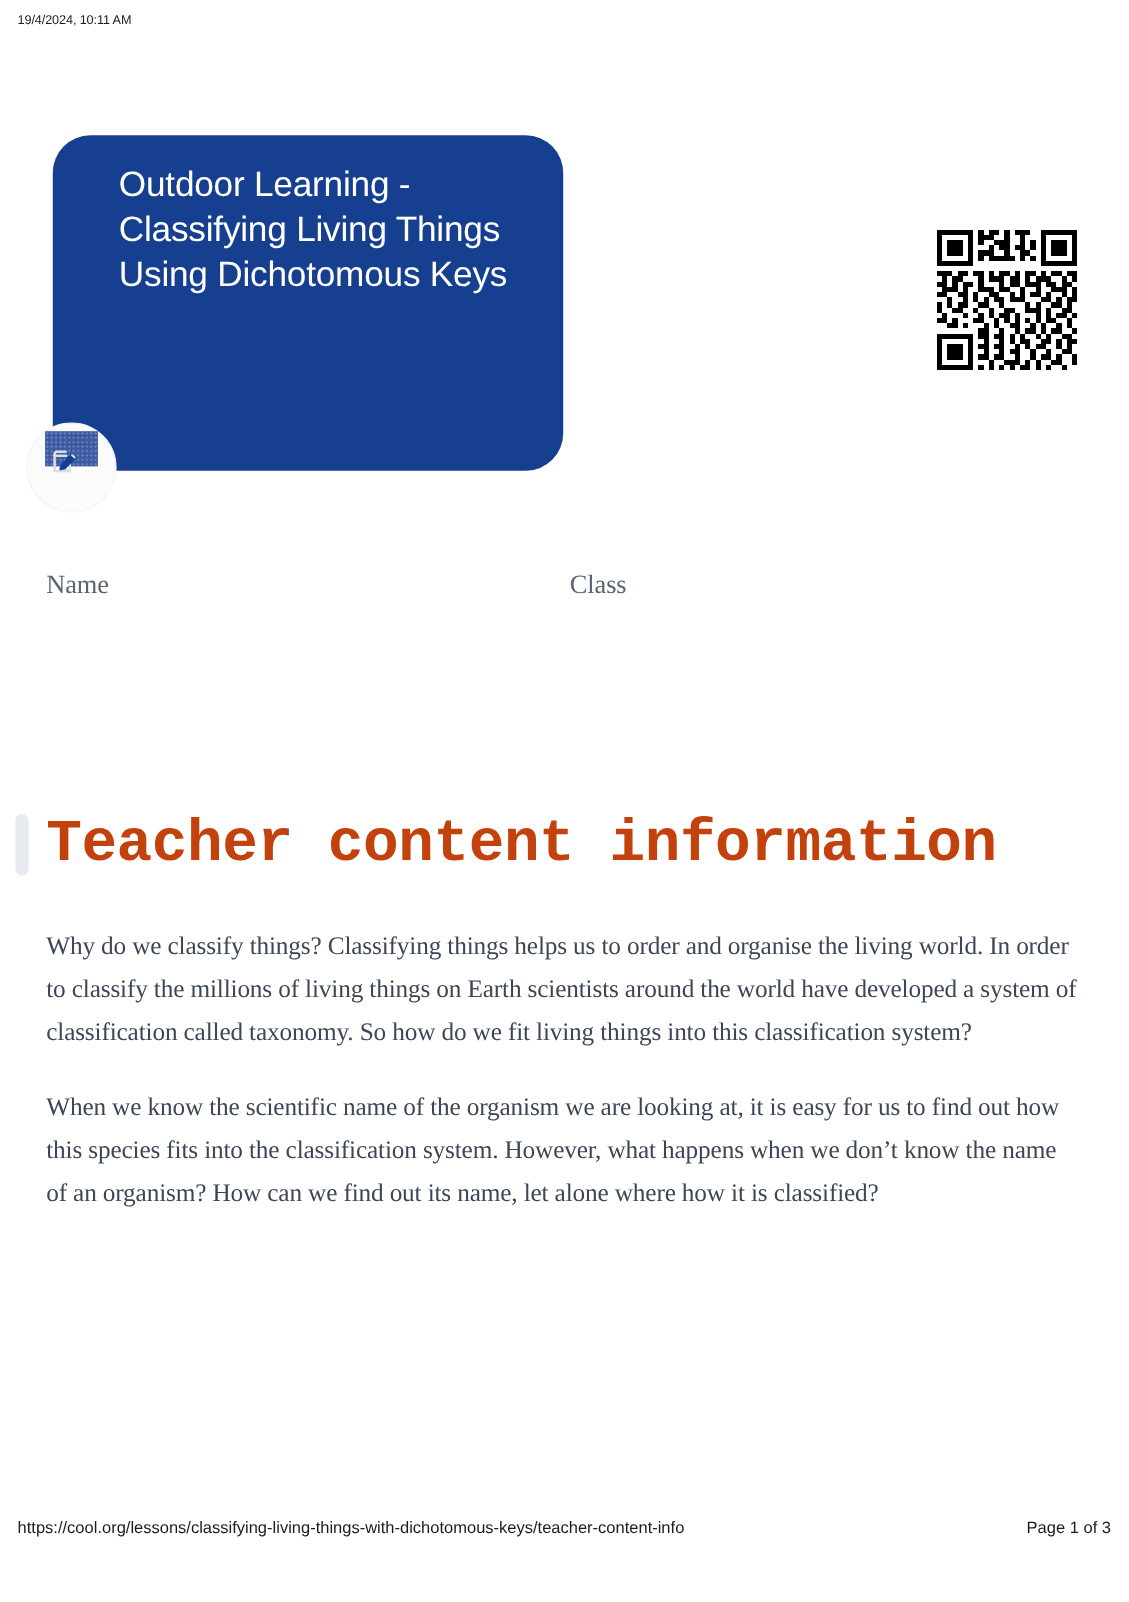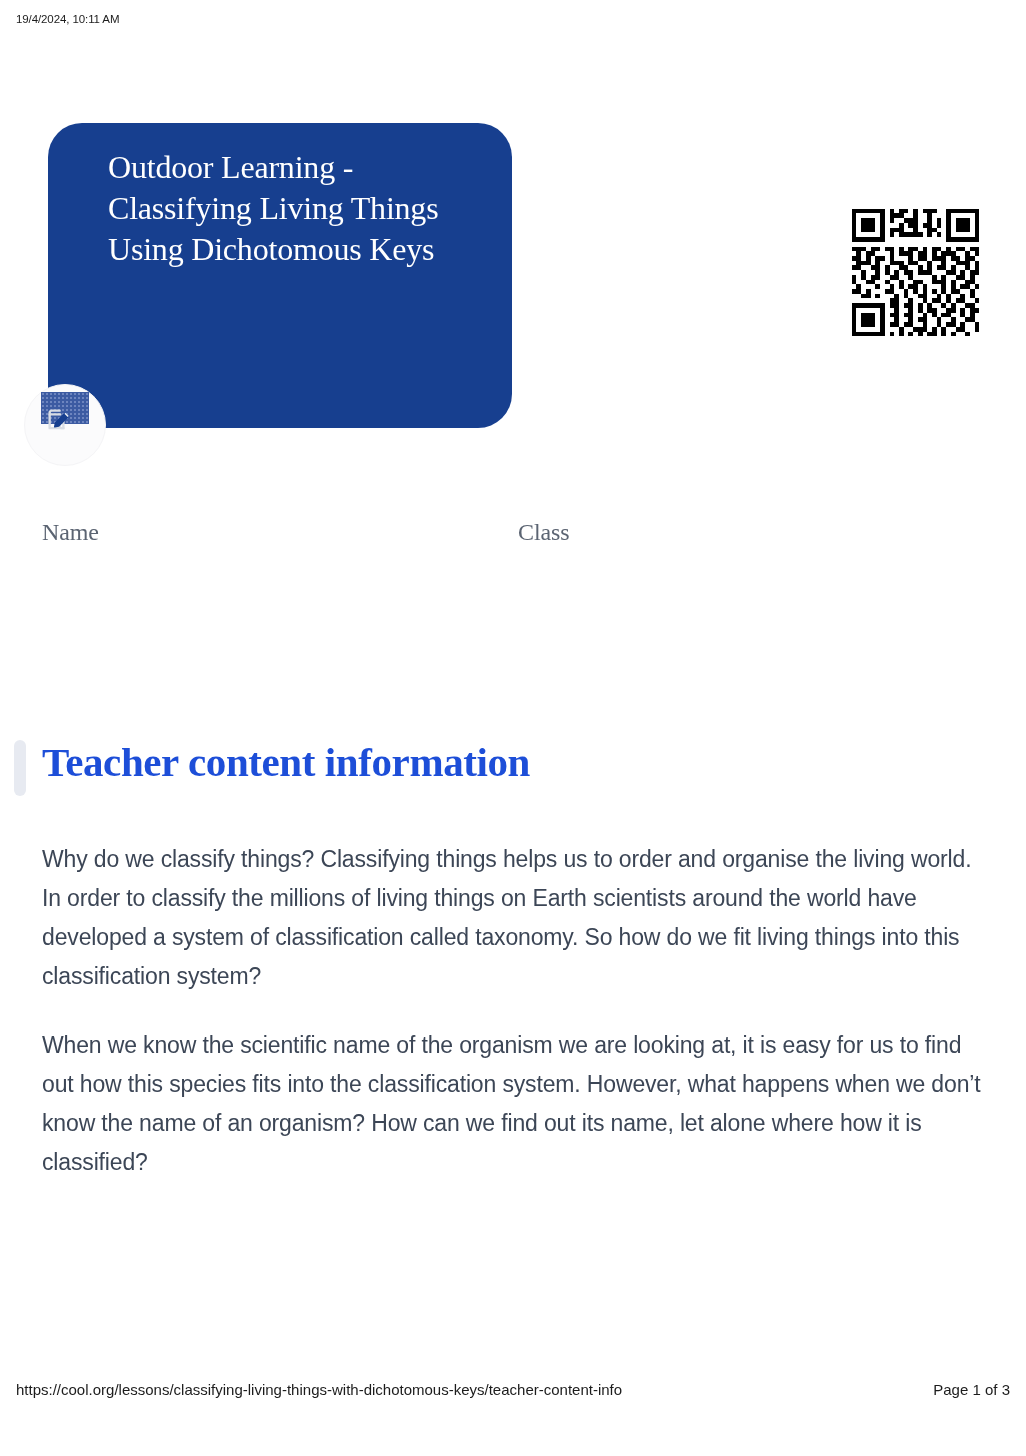--- a/index.html
+++ b/index.html
@@ -47,21 +47,21 @@
     border-radius: 34px;
   }
   .title-card-text {
     position: absolute;
     left: 60px;
     top: 24px;
     width: 370px;
     font-size: 32px;
     line-height: 41px;
     color: #ffffff;
-    font-family: Liberation Serif, serif;
+    font-family: Liberation Sans, sans-serif;
     font-weight: 400;
     white-space: pre-line;
     letter-spacing: -0.2px;
   }
 
   
   .edit-circle {
     position: absolute;
     left: 24px;
     top: 384px;
@@ -121,41 +121,41 @@
     top: 740px;
     width: 12px;
     height: 56px;
     border-radius: 6px;
     background: #e7eaf1;
   }
   .section-title {
     position: absolute;
     left: 42px;
     top: 738px;
-    font-size: 41px;
+    font-size: 54px;
     font-weight: 700;
-    color: #1d4ed8;
-    font-family: Liberation Serif, serif;
+    color: #c2410c;
+    font-family: Liberation Mono, monospace;
     letter-spacing: -0.4px;
     white-space: nowrap;
   }
 
   
   .body-copy {
     position: absolute;
     left: 42px;
     top: 840px;
     width: 940px;
   }
   .body-copy p {
     margin: 0 0 30px 0;
     font-size: 23px;
     line-height: 39px;
     color: #3c4656;
-    font-family: Liberation Sans, sans-serif;
+    font-family: Liberation Serif, serif;
     letter-spacing: -0.15px;
   }
   .body-copy p:last-child { margin-bottom: 0; }
 
   
   .print-footer {
     position: absolute;
     bottom: 58px;
     left: 0;
     width: 1026px;

